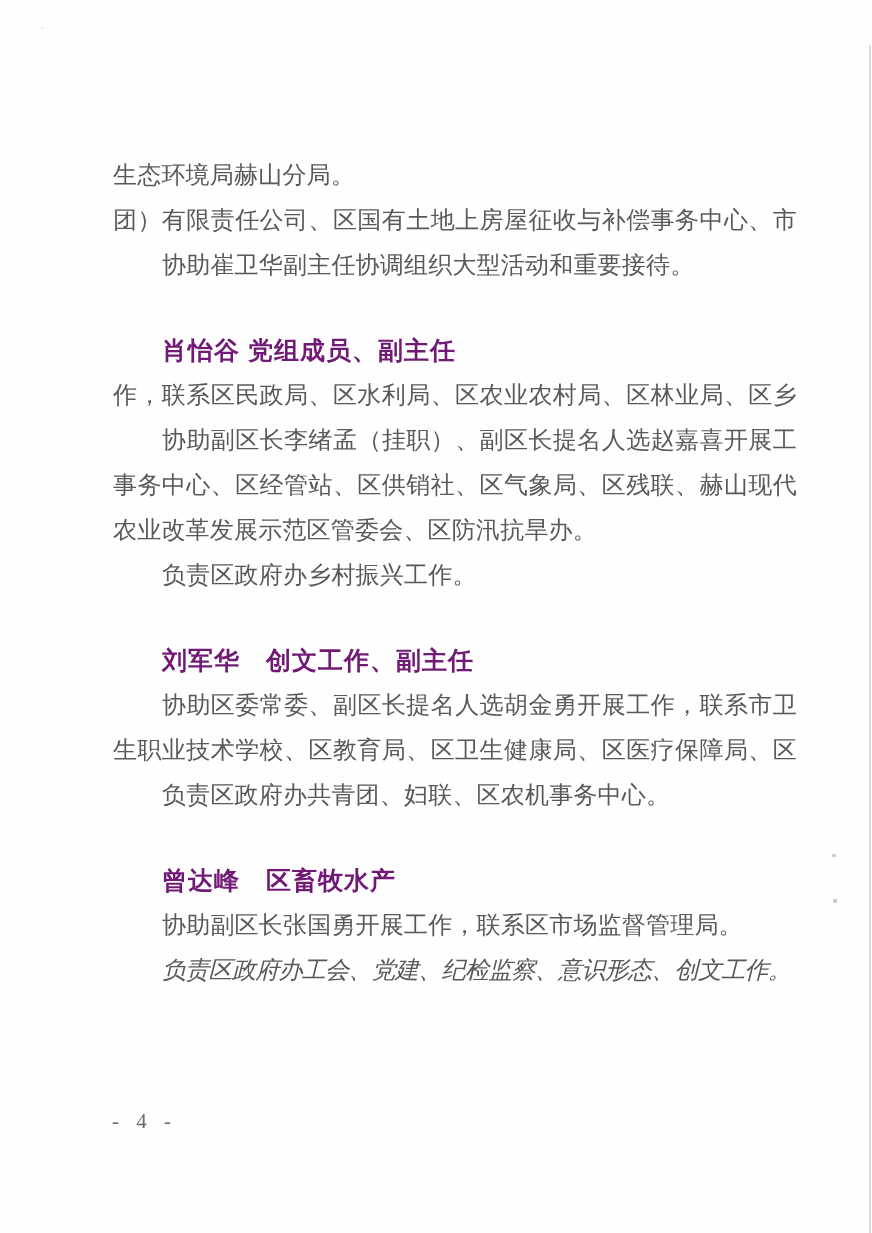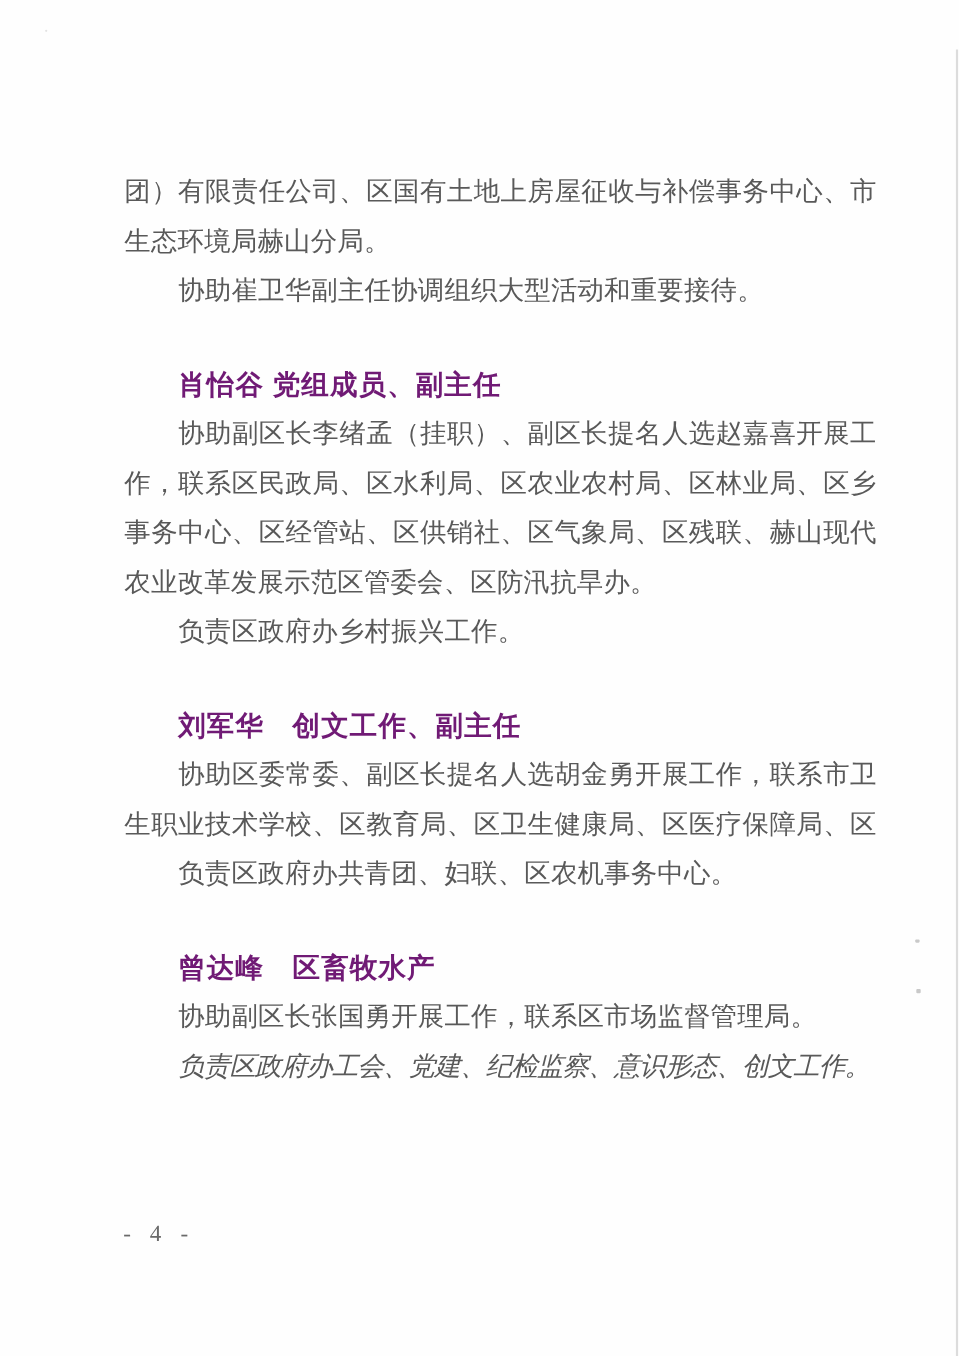--- a/index.html
+++ b/index.html
@@ -76,28 +76,28 @@
   .speck.s2 { left: 833px; top: 899px; width: 4px; height: 4px; }
   .speck.s3 { left: 41px;  top: 27px;  width: 2px; height: 2px; background:#e2e2e2; }
 </style>
 </head>
 <body>
 
 <div class="page">
 
   <div class="doc">
 
+    <div class="line">生态环境局赫山分局。</div>
     <div class="line fill">团）有限责任公司、区国有土地上房屋征收与补偿事务中心、市</div>
-    <div class="line">生态环境局赫山分局。</div>
 
     <div class="line ind">协助崔卫华副主任协调组织大型活动和重要接待。</div>
 
     <div class="heading">肖怡谷 党组成员、副主任</div>
+    <div class="line fill">作，联系区民政局、区水利局、区农业农村局、区林业局、区乡</div>
     <div class="line ind fill">协助副区长李绪孟（挂职）、副区长提名人选赵嘉喜开展工</div>
-    <div class="line fill">作，联系区民政局、区水利局、区农业农村局、区林业局、区乡</div>
     <div class="line fill">事务中心、区经管站、区供销社、区气象局、区残联、赫山现代</div>
     <div class="line">农业改革发展示范区管委会、区防汛抗旱办。</div>
     <div class="line ind">负责区政府办乡村振兴工作。</div>
 
     <div class="heading">刘军华　创文工作、副主任</div>
     <div class="line ind fill">协助区委常委、副区长提名人选胡金勇开展工作，联系市卫</div>
     <div class="line fill">生职业技术学校、区教育局、区卫生健康局、区医疗保障局、区</div>
     <div class="line ind">负责区政府办共青团、妇联、区农机事务中心。</div>
 
     <div class="heading">曾达峰　区畜牧水产</div>

